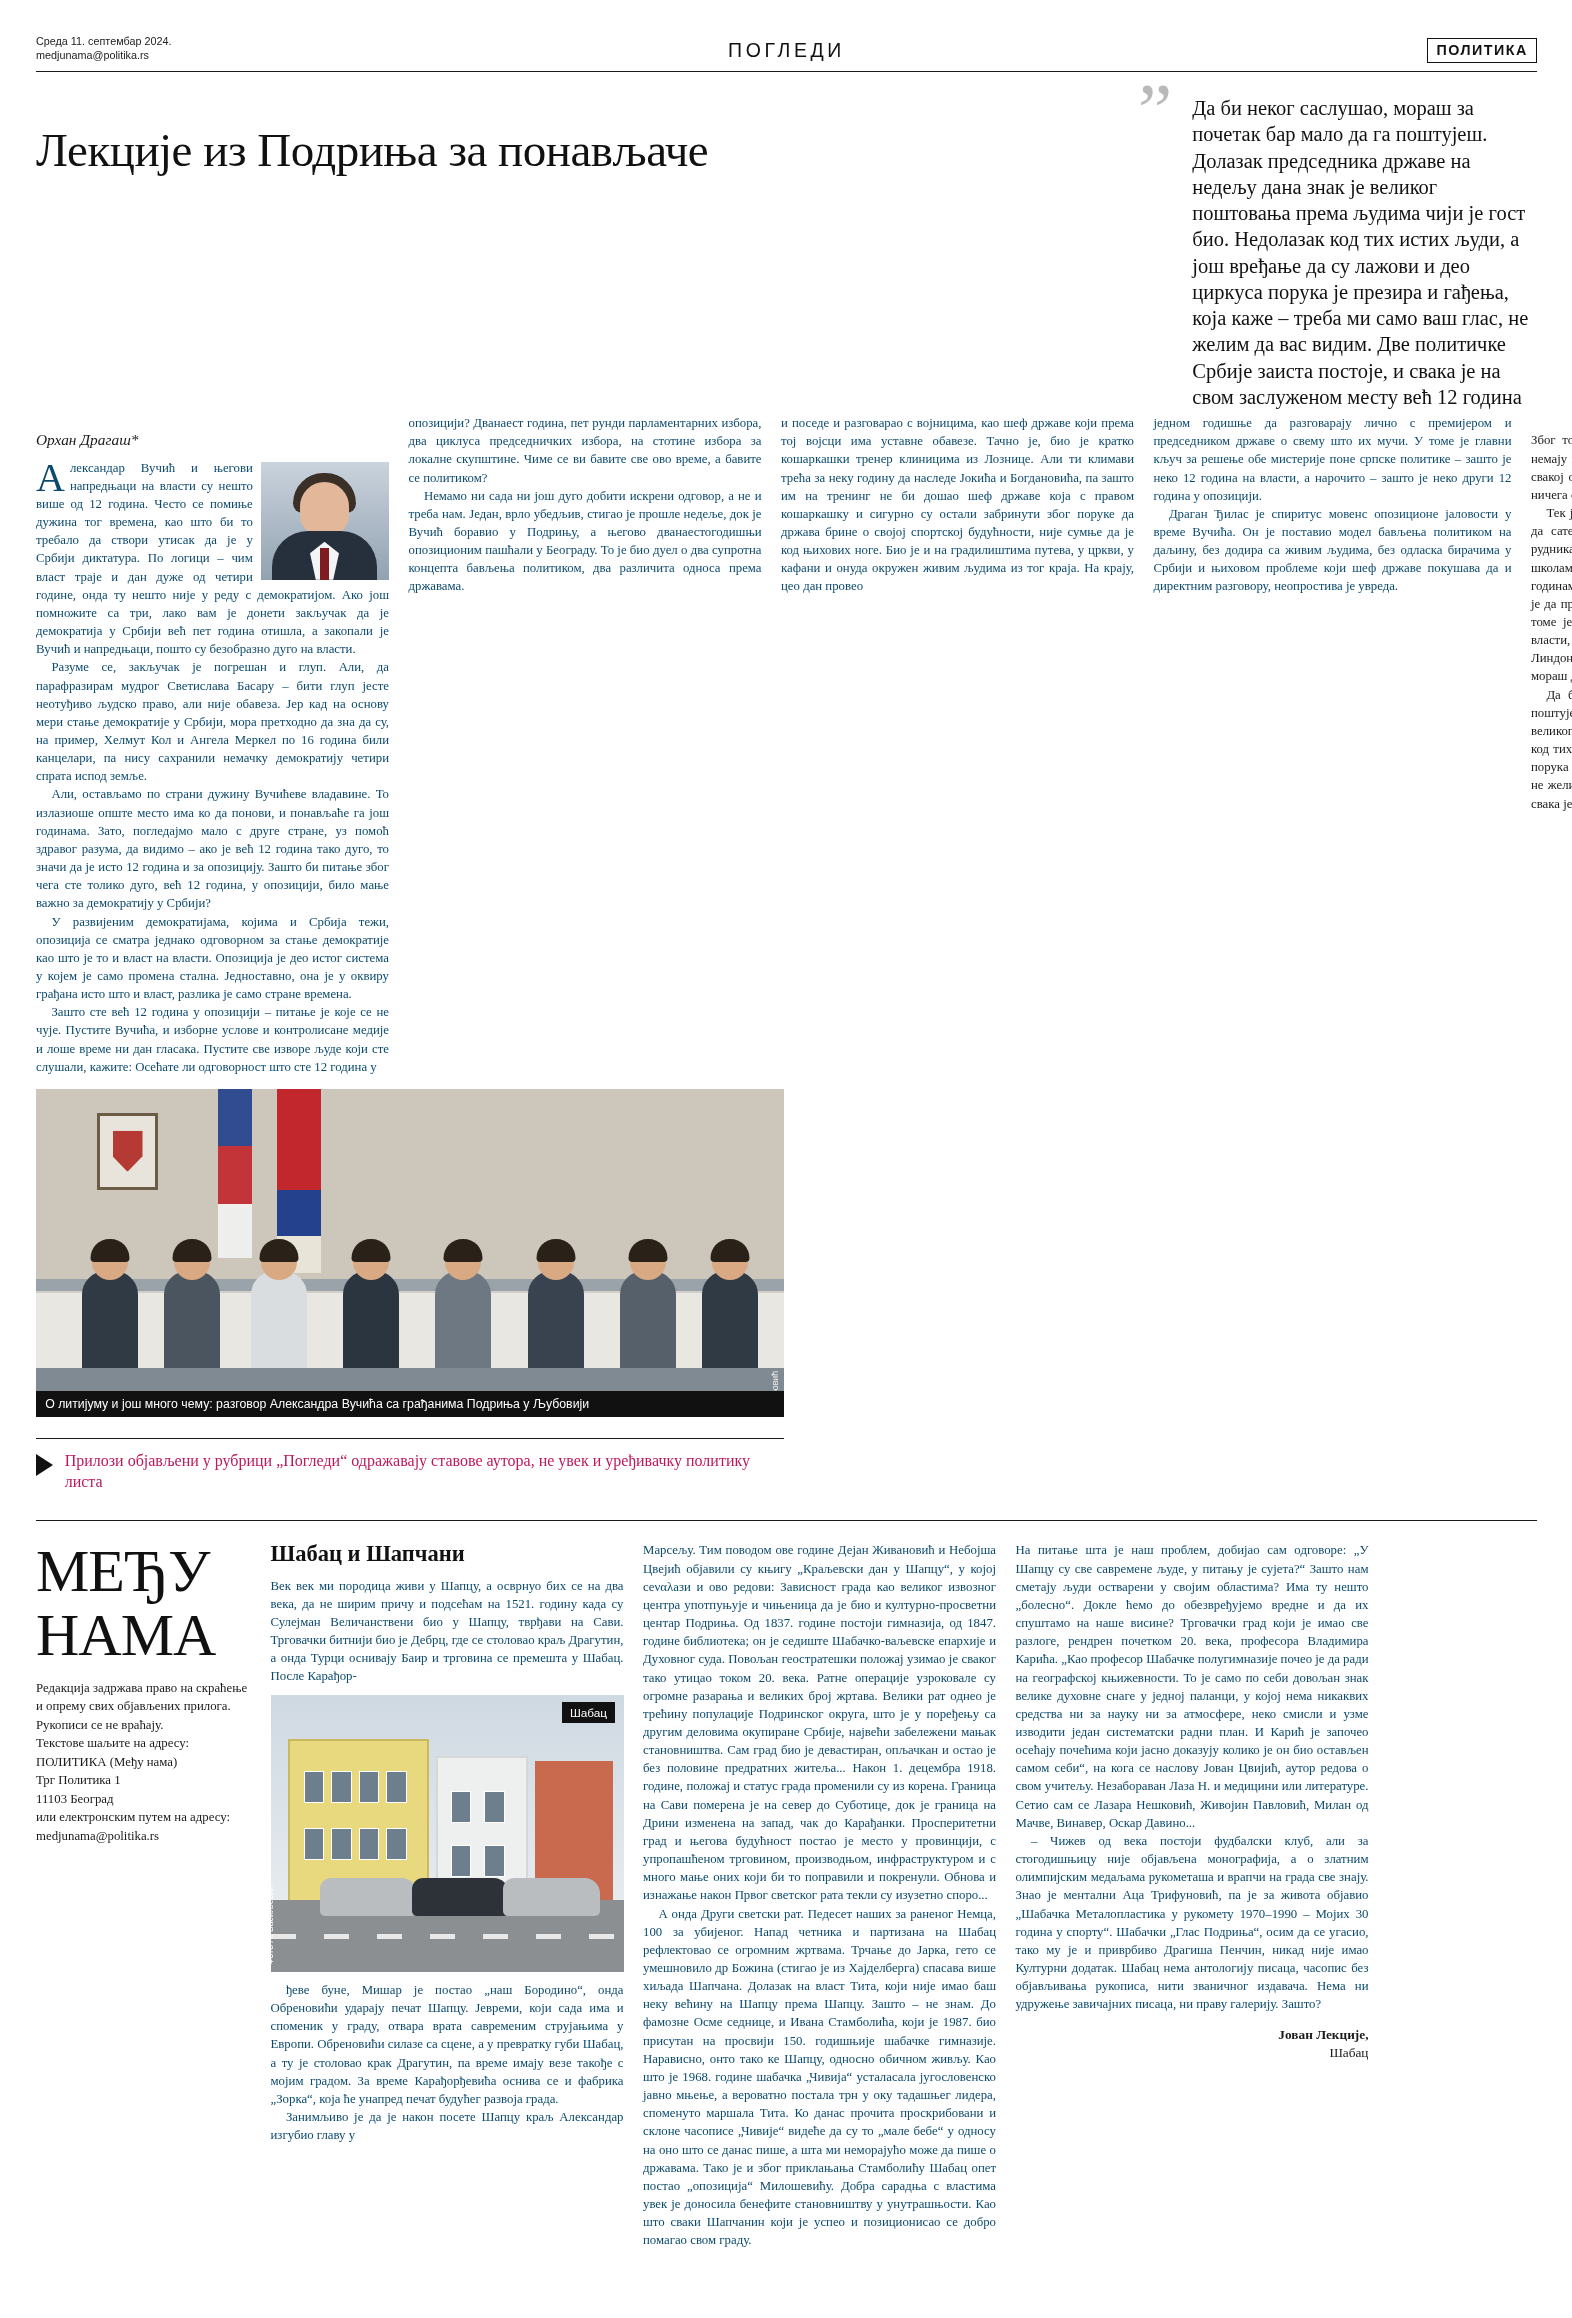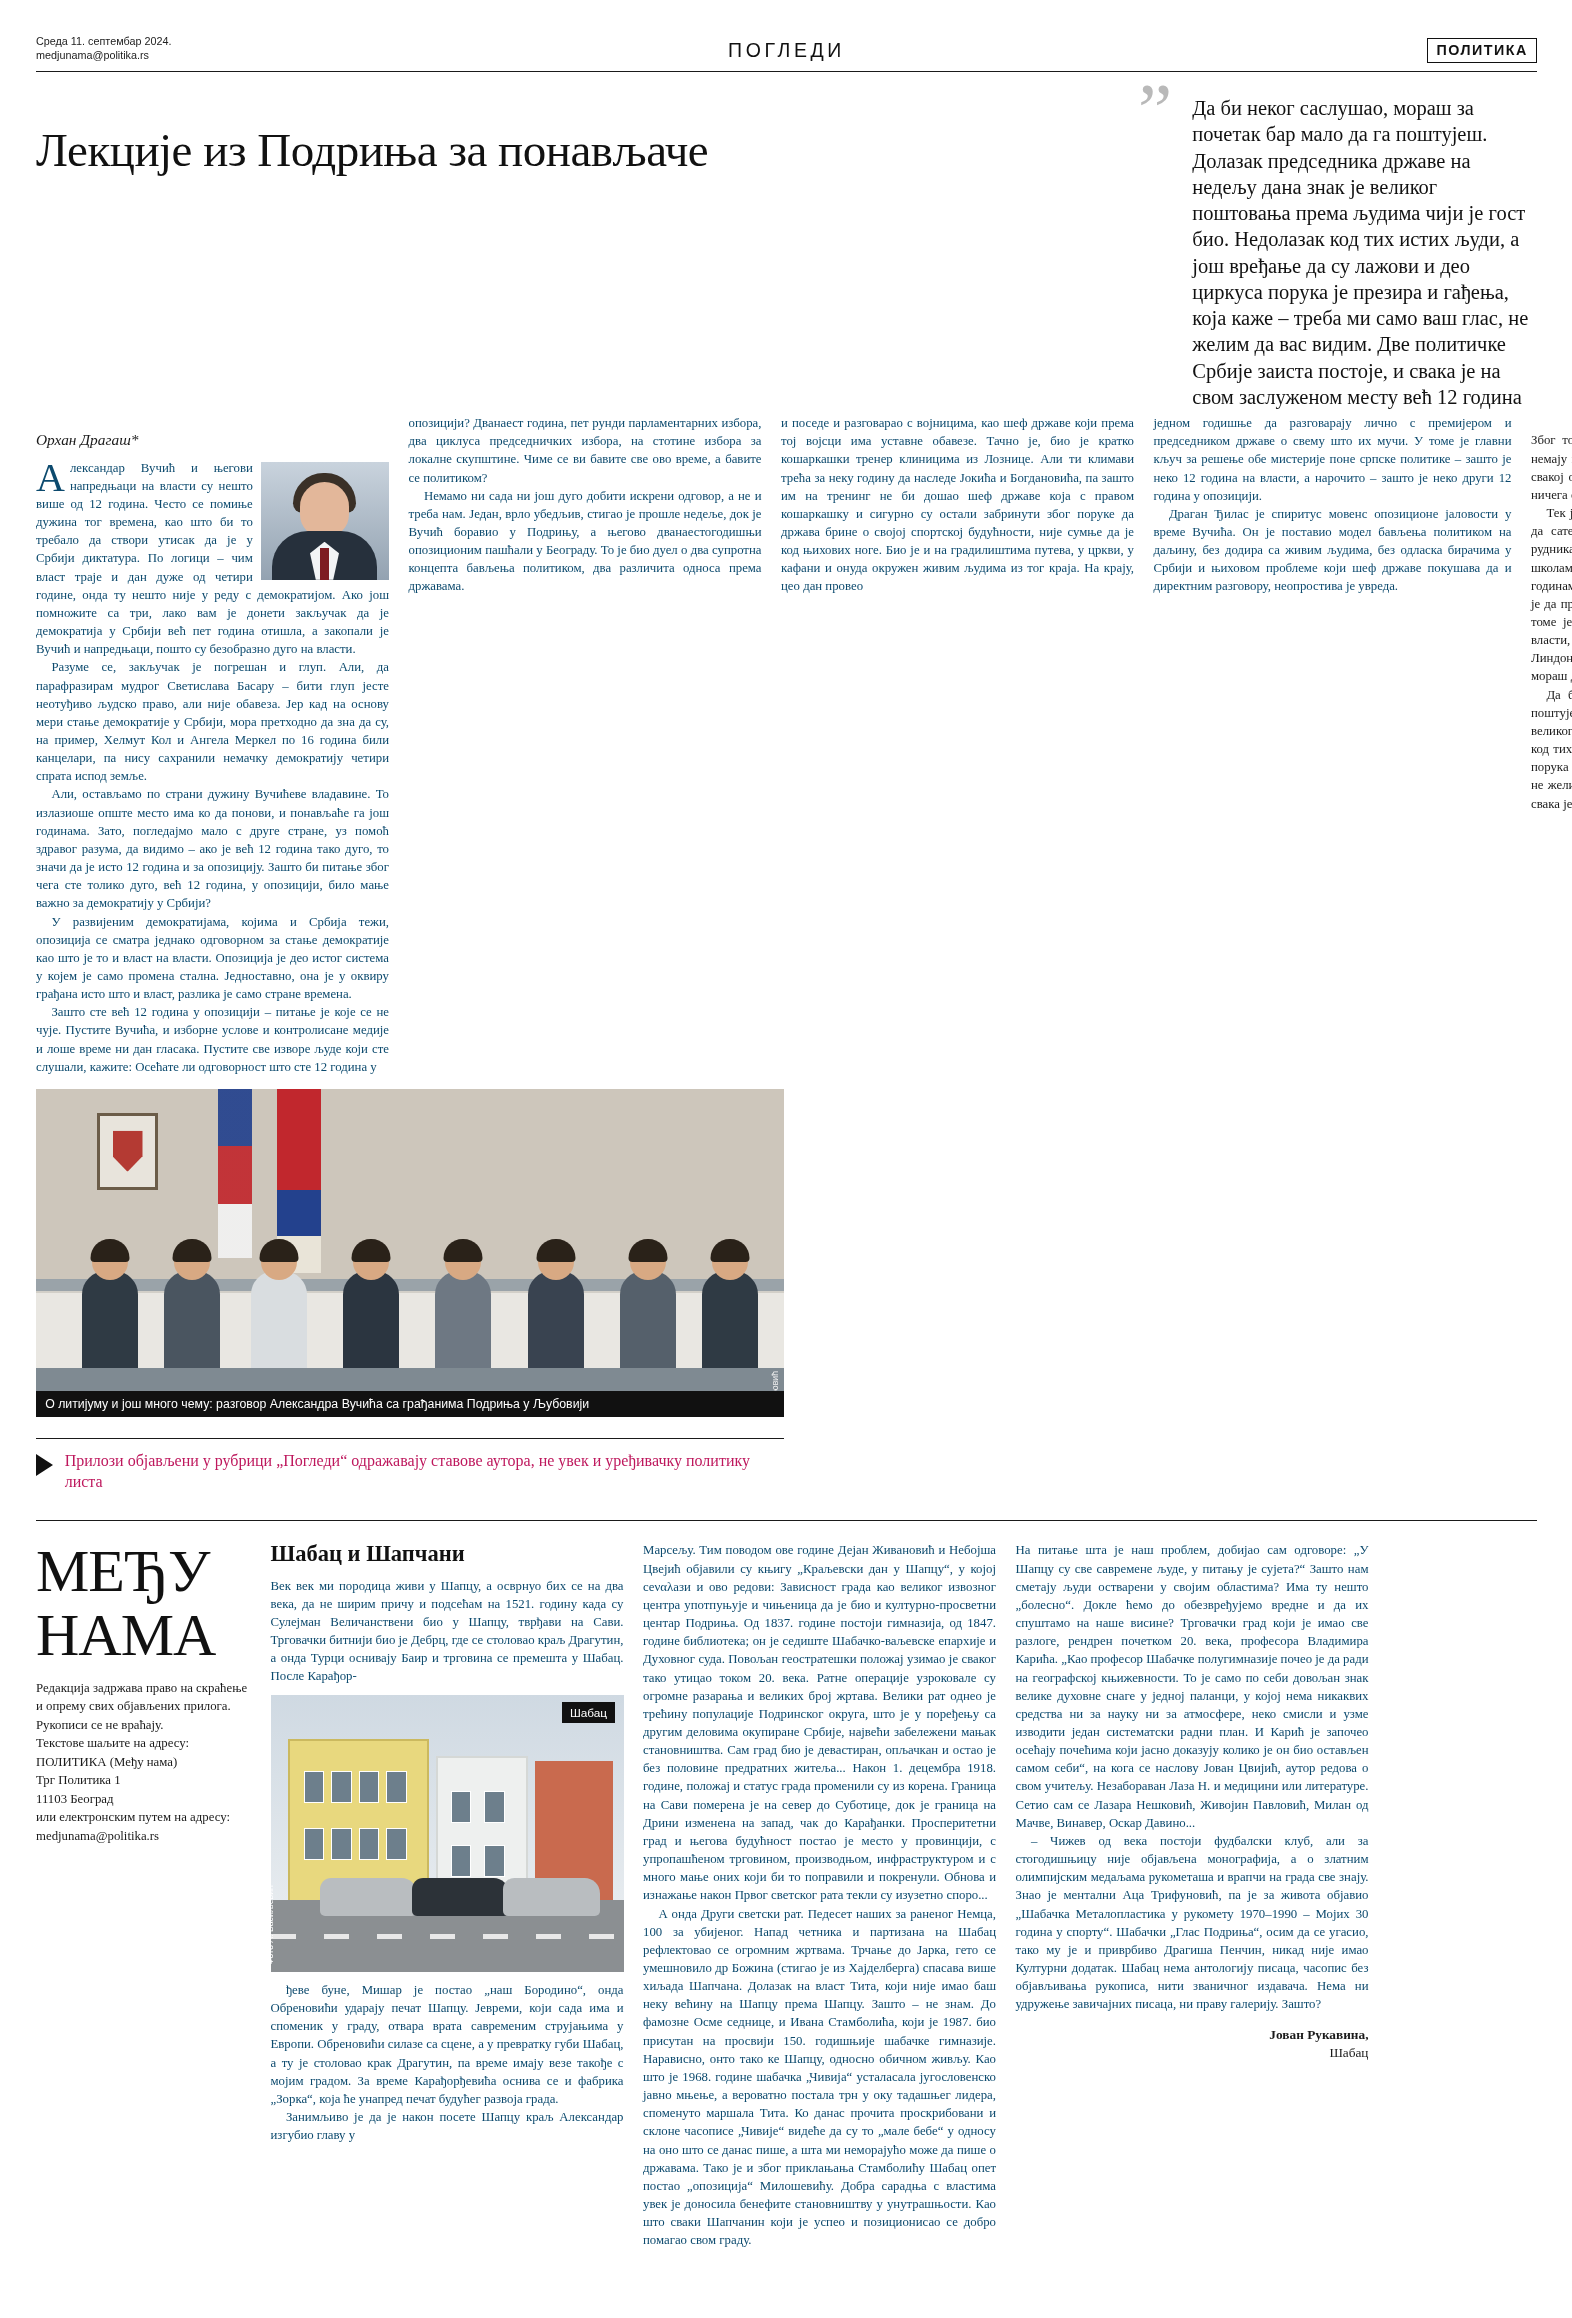--- a/index.html
+++ b/index.html
@@ -535,20 +535,20 @@
         <p>А онда Други светски рат. Педесет наших за раненог Немца, 100 за убијеног. Напад четника и партизана на Шабац рефлектовао се огромним жртвама. Трчање до Јарка, гето се умешновило др Божина (стигао је из Хајделберга) спасава више хиљада Шапчана. Долазак на власт Тита, који није имао баш неку већину на Шапцу према Шапцу. Зашто – не знам. До фамозне Осме седнице, и Ивана Стамболића, који је 1987. био присутан на просвији 150. годишњије шабачке гимназије. Нарависно, онто тако ке Шапцу, односно обичном живљу. Као што је 1968. године шабачка „Чивија“ устaласала југословенско јавно мњење, а вероватно постала трн у оку тадашњег лидера, споменуто маршала Тита. Ко данас прочита проскрибовани и склоне часописе „Чивије“ видеће да су то „мале бебе“ у односу на оно што се данас пише, а шта ми неморајућо може да пише о државама. Тако је и због приклањања Стамболићу Шабац опет постао „опозиција“ Милошевићу. Добра сарадња с властима увек је доносила бенефите становништву у унутрашњости. Као што сваки Шапчанин који је успео и позиционисао се добро помагао свом граду.</p>
       </div>
     </div>
 
     <div class="col">
       <div class="bodytext">
         <p class="first">На питање шта је наш проблем, добијао сам одговоре: „У Шапцу су све савремене људе, у питању је сујета?“ Зашто нам сметају људи остварени у својим областима? Има ту нешто „болесно“. Докле ћемо до обезвређујемо вредне и да их спуштамо на наше висине? Трговачки град који је имао све разлоге, ренд­рен почетком 20. века, професора Владимира Карића. „Као професор Шабачке полугимназије почео је да ради на географској књижевности. То је само по себи довољан знак велике духовне снаге у једној паланци, у којој нема никаквих средства ни за науку ни за атмосфере, неко смисли и узме изводити један систематски радни план. И Карић је започео осећају почећима који јасно доказују колико је он био остављен самом себи“, на кога се наслову Јован Цвијић, аутор редова о свом учитељу. Незабораван Лаза Н. и медицини или литературе. Сетио сам се Лазара Нешковић, Живојин Павловић, Милан од Мачве, Винавер, Оскар Давино...</p>
         <p>– Чижев од века постоји фудбалски клуб, али за стогодишњицу није објављена монографија, а о златним олимпијским медаљама рукометаша и врапчи на града све знају. Знао је ментални Аца Трифуновић, па је за живота објавио „Шабачка Металоплаcтика у рукомету 1970–1990 – Мојих 30 година у спорту“. Шабачки „Глас Подриња“, осим да се угасио, тако му је и приврбиво Драгиша Пенчин, никад није имао Културни додатак. Шабац нема антологију писаца, часопис без објављивања рукописа, нити званичног издавача. Нема ни удружење завичајних писаца, ни праву галерију. Зашто?</p>
       </div>
       <div class="sig2">
-        <div>Јован Рукавина,</div>
+        <div>Јован Лекције,</div>
         <div class="city">Шабац</div>
       </div>
     </div>
 
   </div>
 </div>
 
 
 </body></html>

